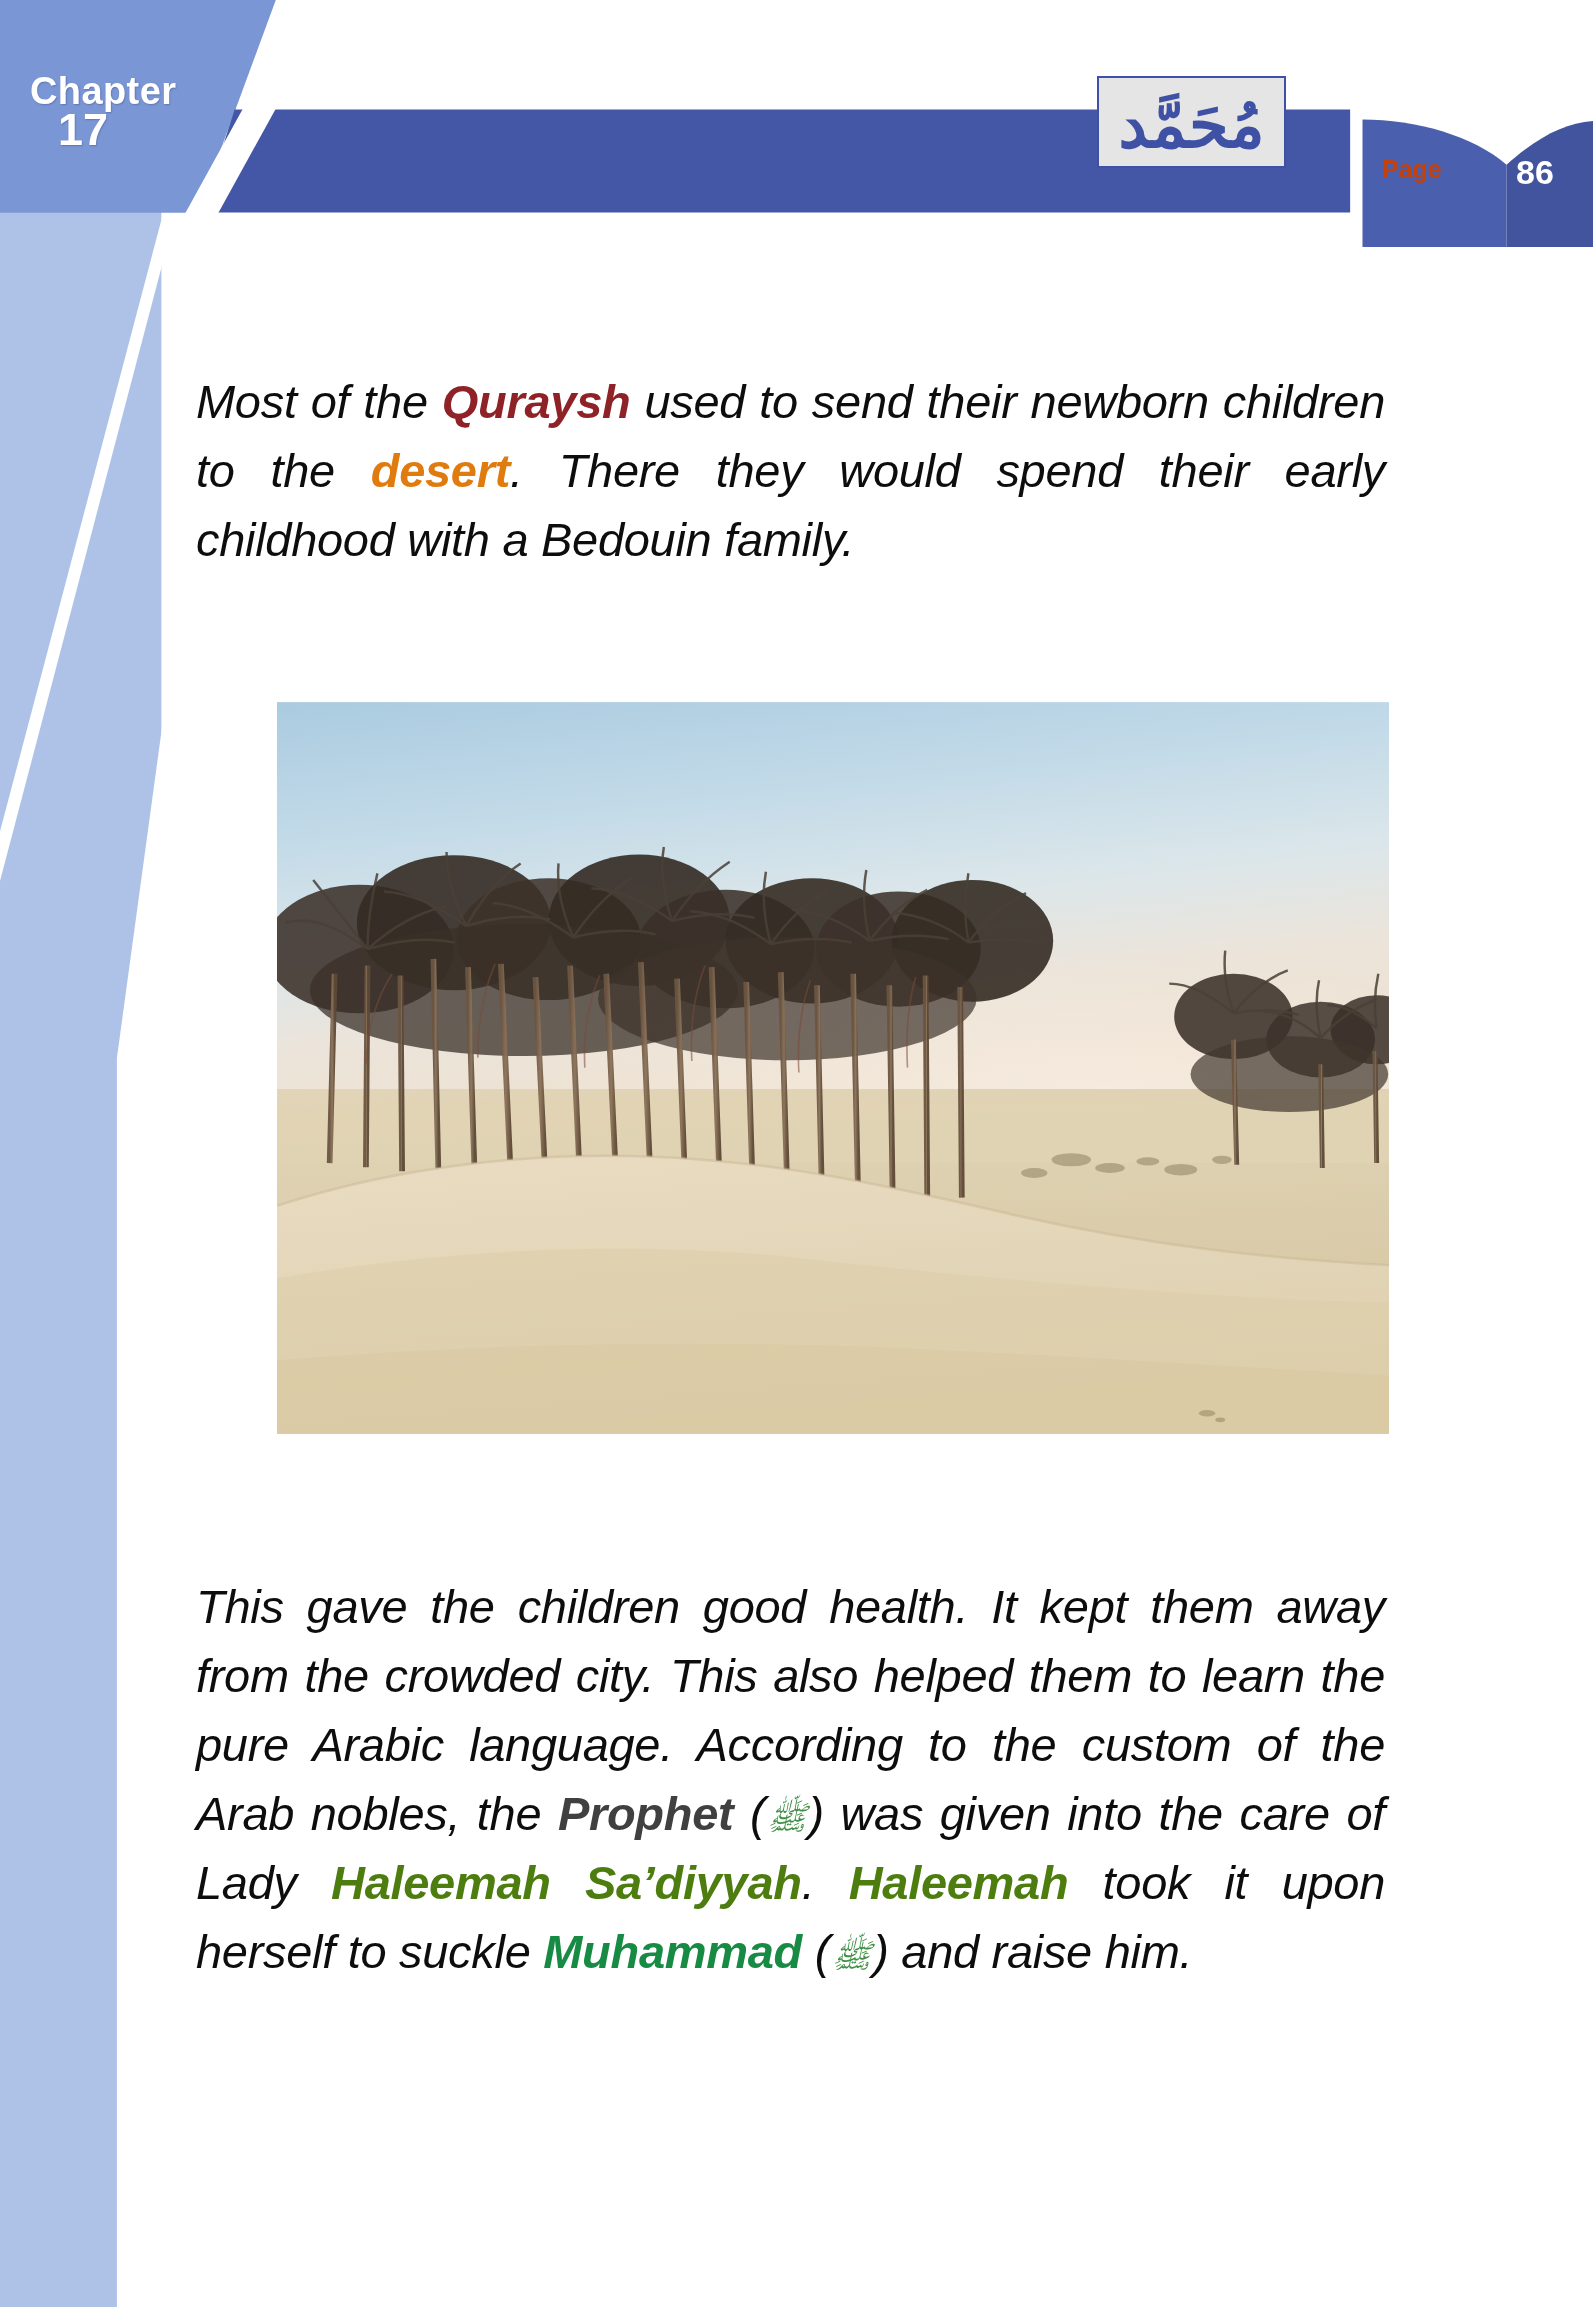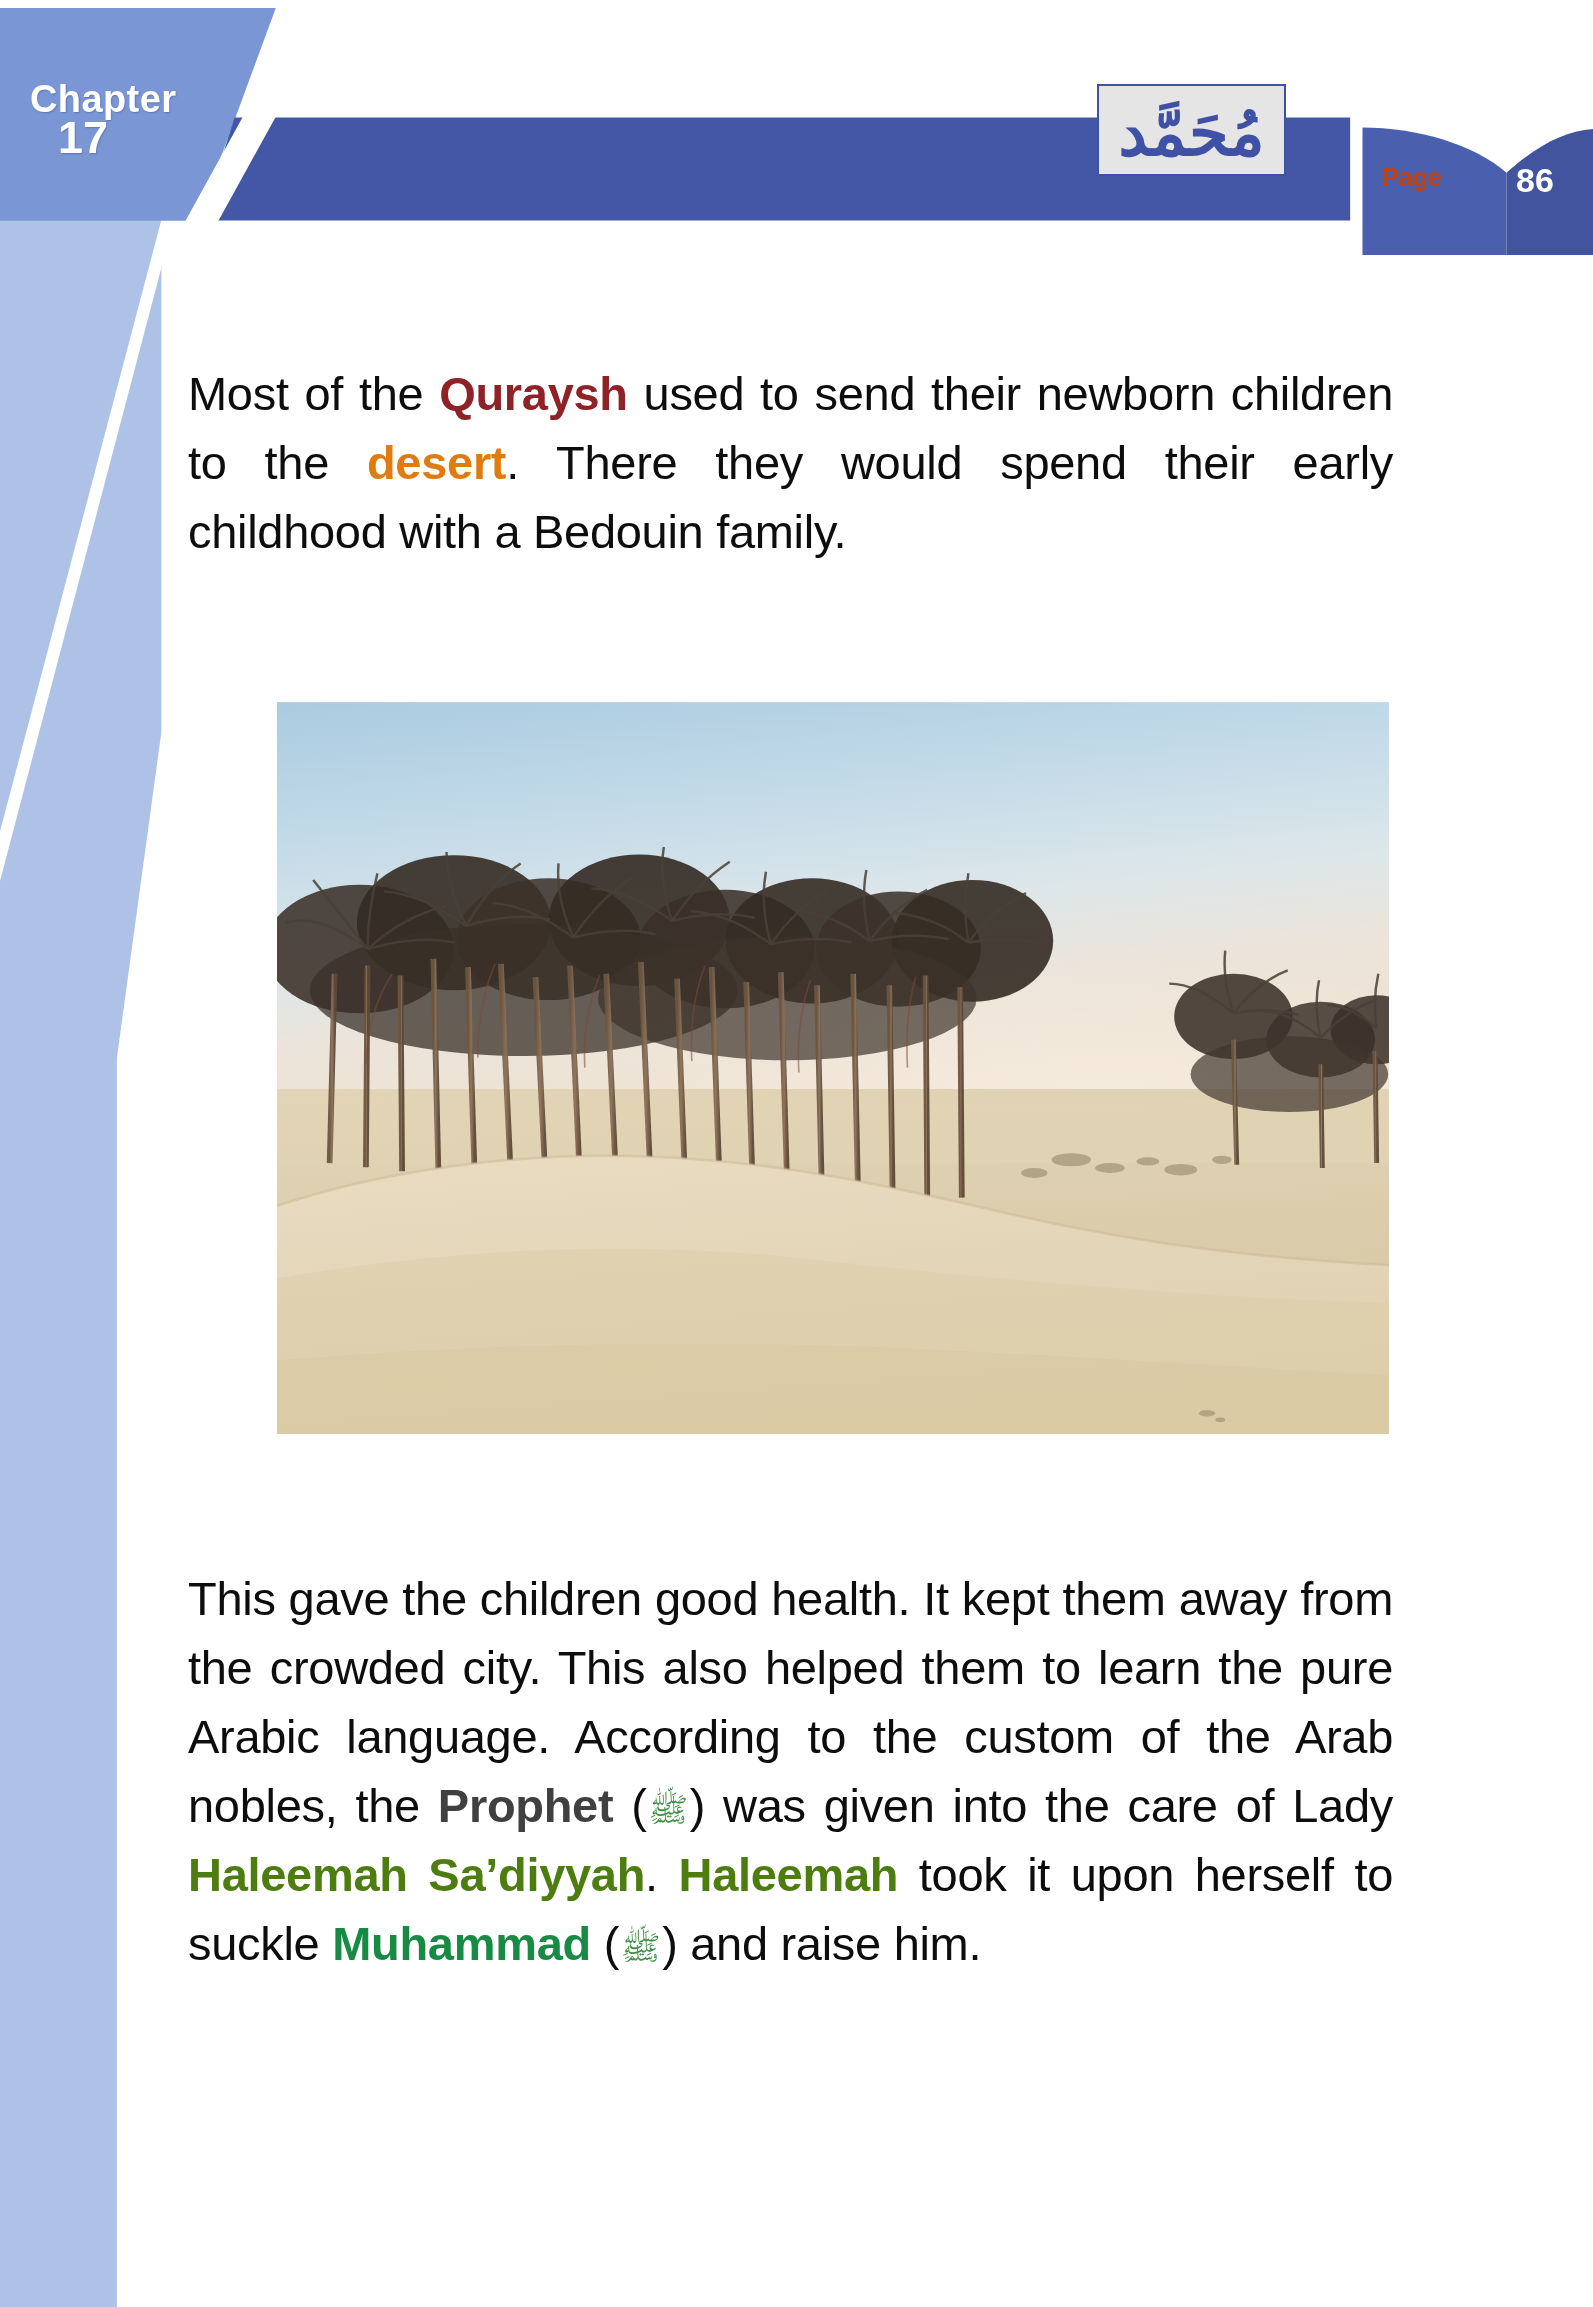--- a/index.html
+++ b/index.html
@@ -25,21 +25,21 @@
     top: 0;
     width: 247px;
     height: 2307px;
     pointer-events: none;
   }
 
   
   .header {
     position: absolute;
     left: 0;
-    top: 8px;
+    top: 0;
     width: 1508px;
     height: 247px;
   }
   .header-svg {
     position: absolute;
     left: 0;
     top: 0;
   }
   .chapter-word {
     position: absolute;
@@ -129,21 +129,22 @@
     width: 1205px;
   }
   .para {
     color: #0d0d0d;
     font-size: 47px;
     line-height: 1.47;
     text-align: justify;
     text-justify: inter-word;
     font-weight: 400;
     letter-spacing: -0.3px;
-    margin: 0;
+    margin: 8px;
+    font-style: italic;
   }
   .para.last-line-left {
     text-align-last: left;
   }
   .hl-maroon  { color: #8e2227; font-weight: bold; }
   .hl-orange  { color: #e07b10; font-weight: bold; }
   .hl-green   { color: #404040; font-weight: bold; }
   .hl-dgreen  { color: #178a43; font-weight: bold; }
   .hl-cyan    { color: #4d7c0f; font-weight: bold; }
   .salawat-inline {

